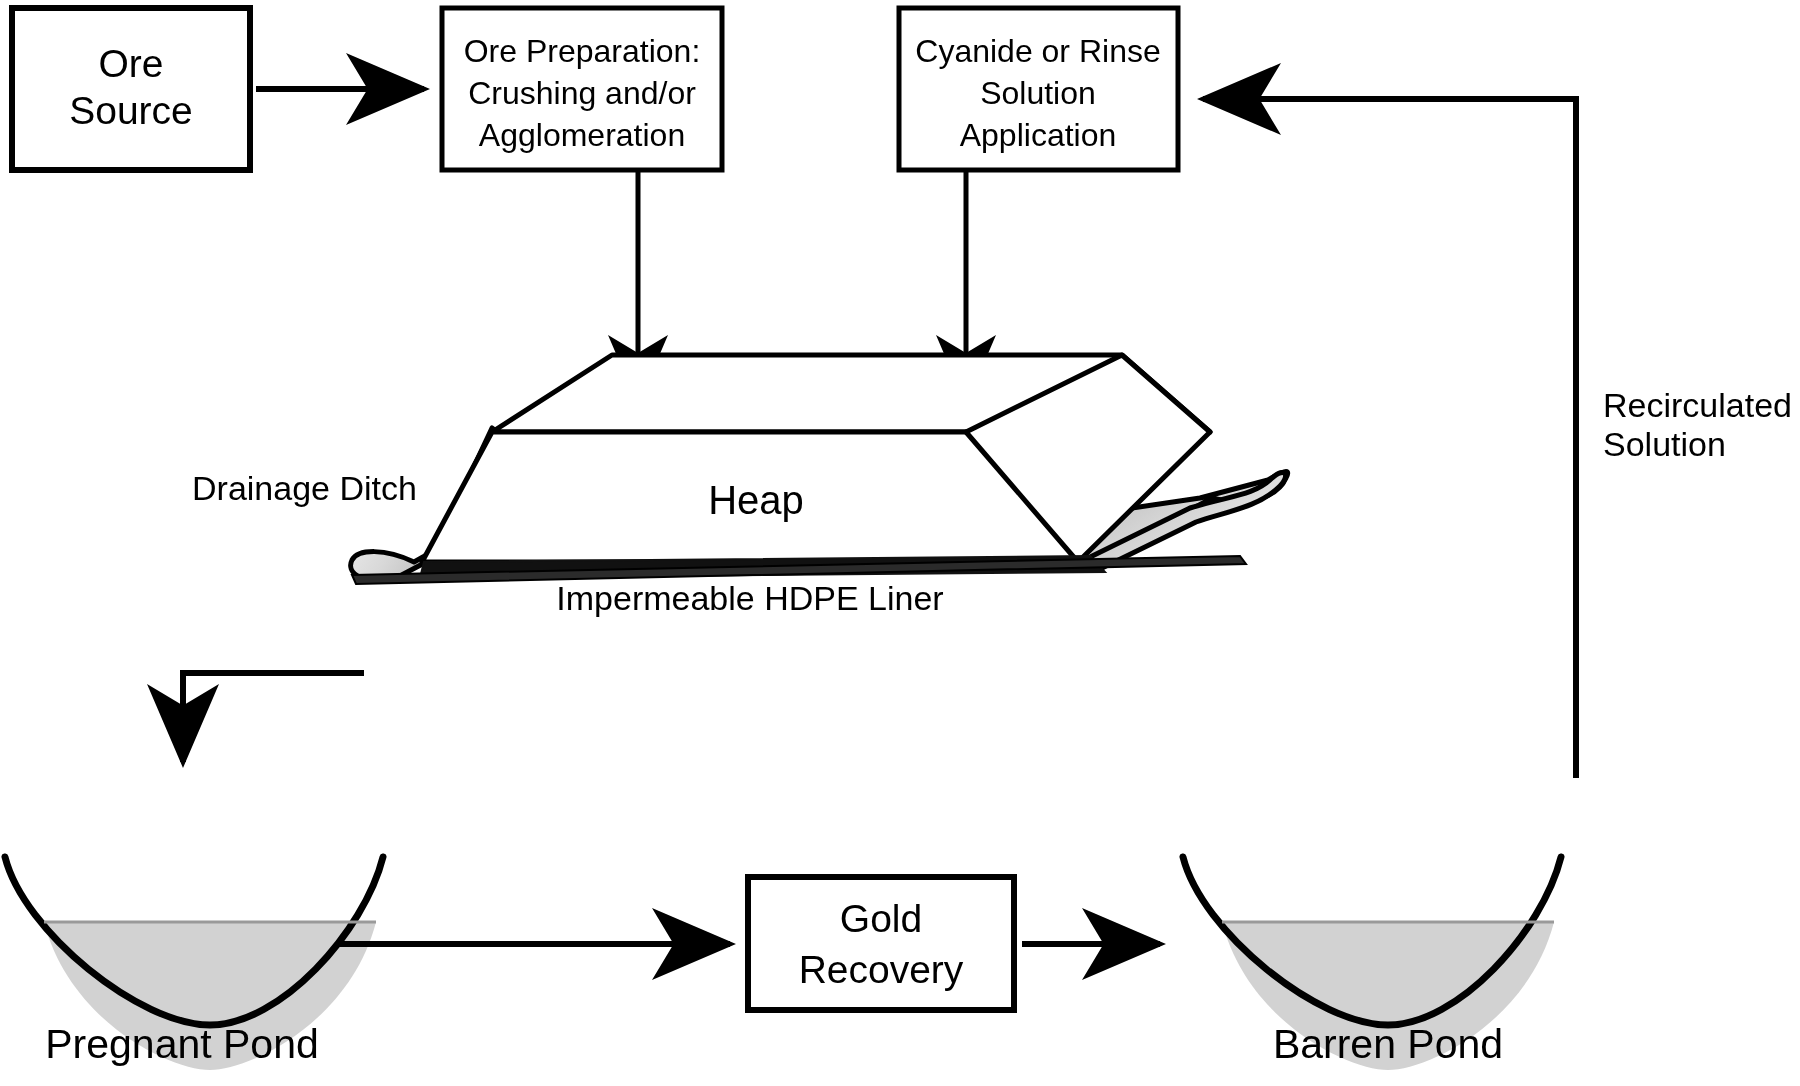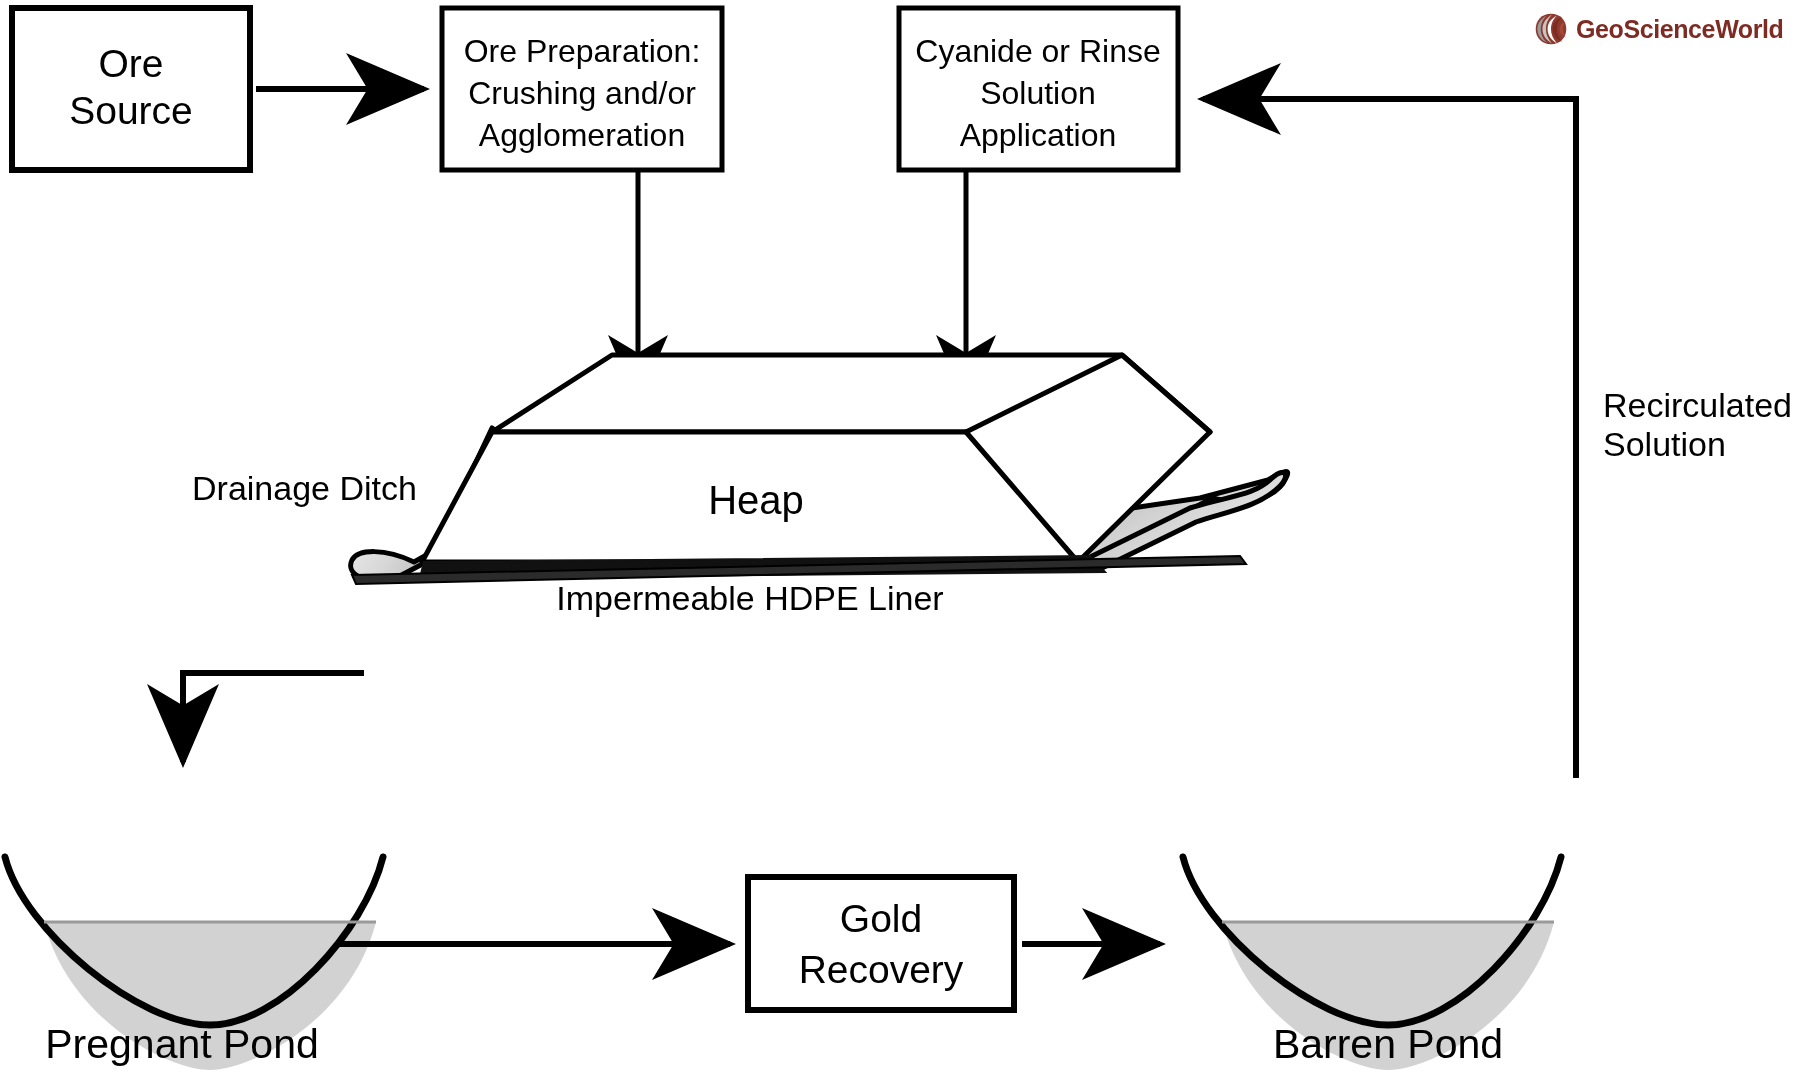--- a/index.html
+++ b/index.html
@@ -172,25 +172,14 @@
 
     <g>
       <path d="M 1576 778 L 1576 99 L 1203 99" fill="none" stroke="#000" stroke-width="6" marker-end="url(#arrowFilled)"></path>
     </g>
 
     <text class="free-label" x="1603" y="417" font-size="34">Recirculated</text>
     <text class="free-label" x="1603" y="456" font-size="34">Solution</text>
 
   </svg>
 
-  <div class="logo-wrap">
-    <svg class="logo-mark" viewBox="0 0 40 40" xmlns="http://www.w3.org/2000/svg">
-      <path d="M20 2 C9 2 2 10 2 20 C2 30 9 38 20 38 C31 38 38 30 38 20 C38 10 31 2 20 2 Z" fill="#8d3a2f"></path>
-      <path d="M15 4 C8 8 4 13 4 20 C4 27 8 33 15 36 C10 31 8 26 8 20 C8 14 10 9 15 4 Z" fill="#9b9b9b"></path>
-      <path d="M21 3 C14 8 10 13 10 20 C10 27 14 33 21 37 C16 31 14 26 14 20 C14 14 16 9 21 3 Z" fill="#c9c4c0"></path>
-      <path d="M27 4 C20 8 16 13 16 20 C16 27 20 33 27 37 C22 31 20 26 20 20 C20 14 22 9 27 4 Z" fill="#ffffff"></path>
-      <path d="M33 6 C26 9 22 14 22 20 C22 27 26 32 33 35 C29 30 27 26 27 20 C27 14 29 10 33 6 Z" fill="#7d2b23"></path>
-      <path d="M37 12 C32 13 30 16 30 20 C30 25 32 28 37 29 C35 26 34 23 34 20 C34 17 35 14 37 12 Z" fill="#a8463a"></path>
-    </svg>
-    <span class="logo-text" style="color: rgb(125, 43, 35);">GeoScienceWorld</span>
-  </div>
 
 </div>
 
 </body></html>

